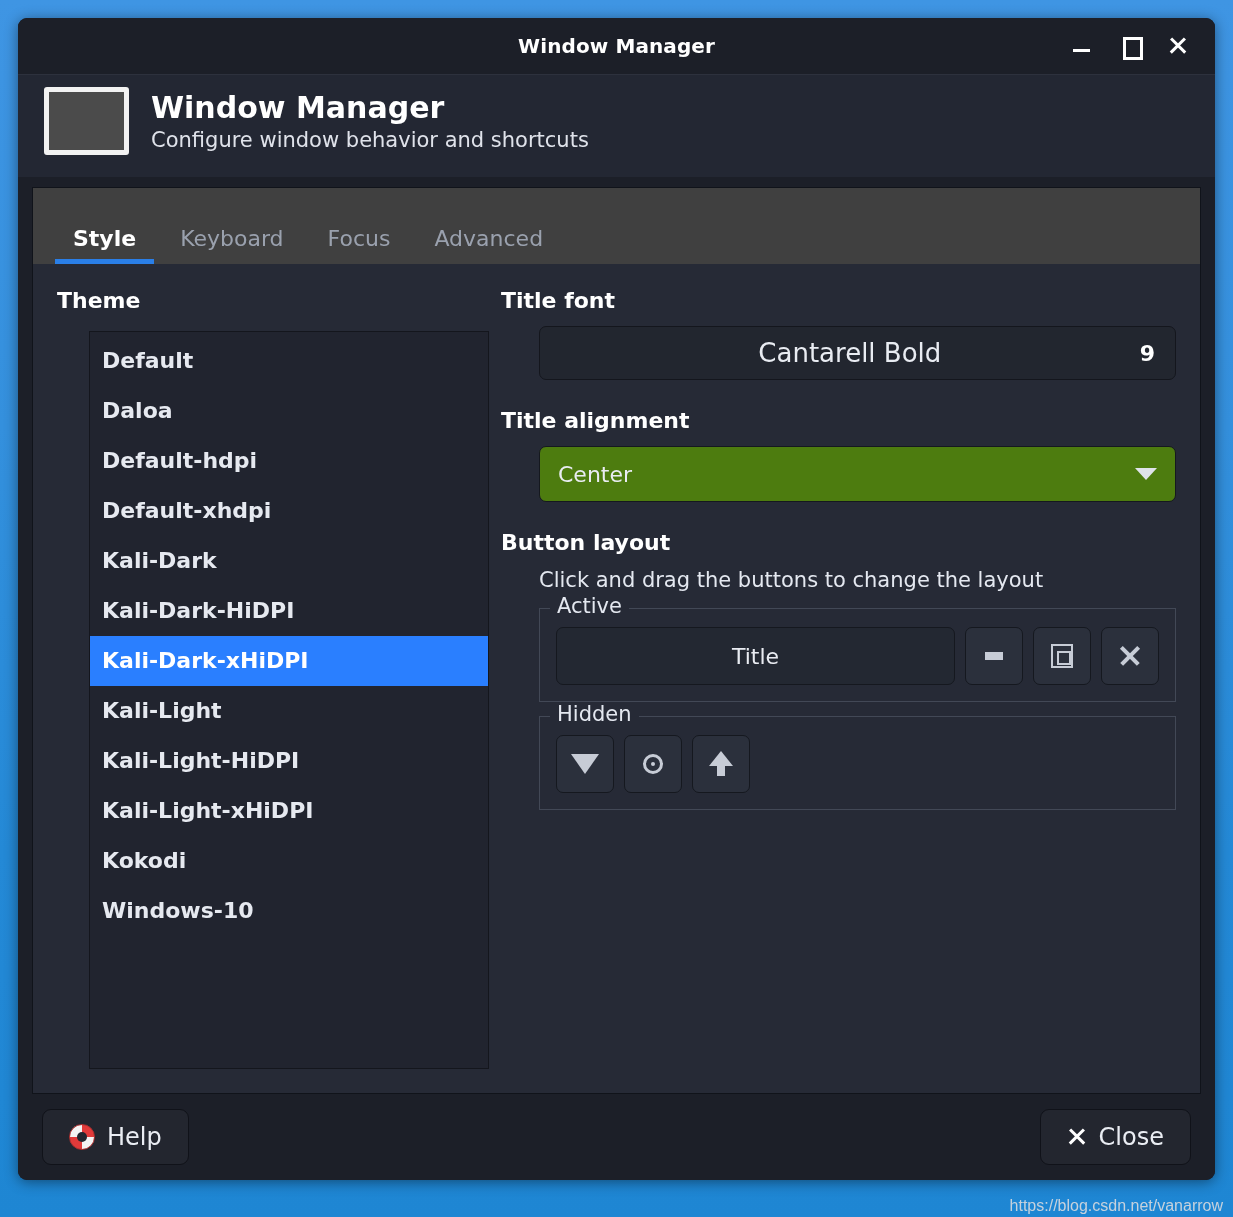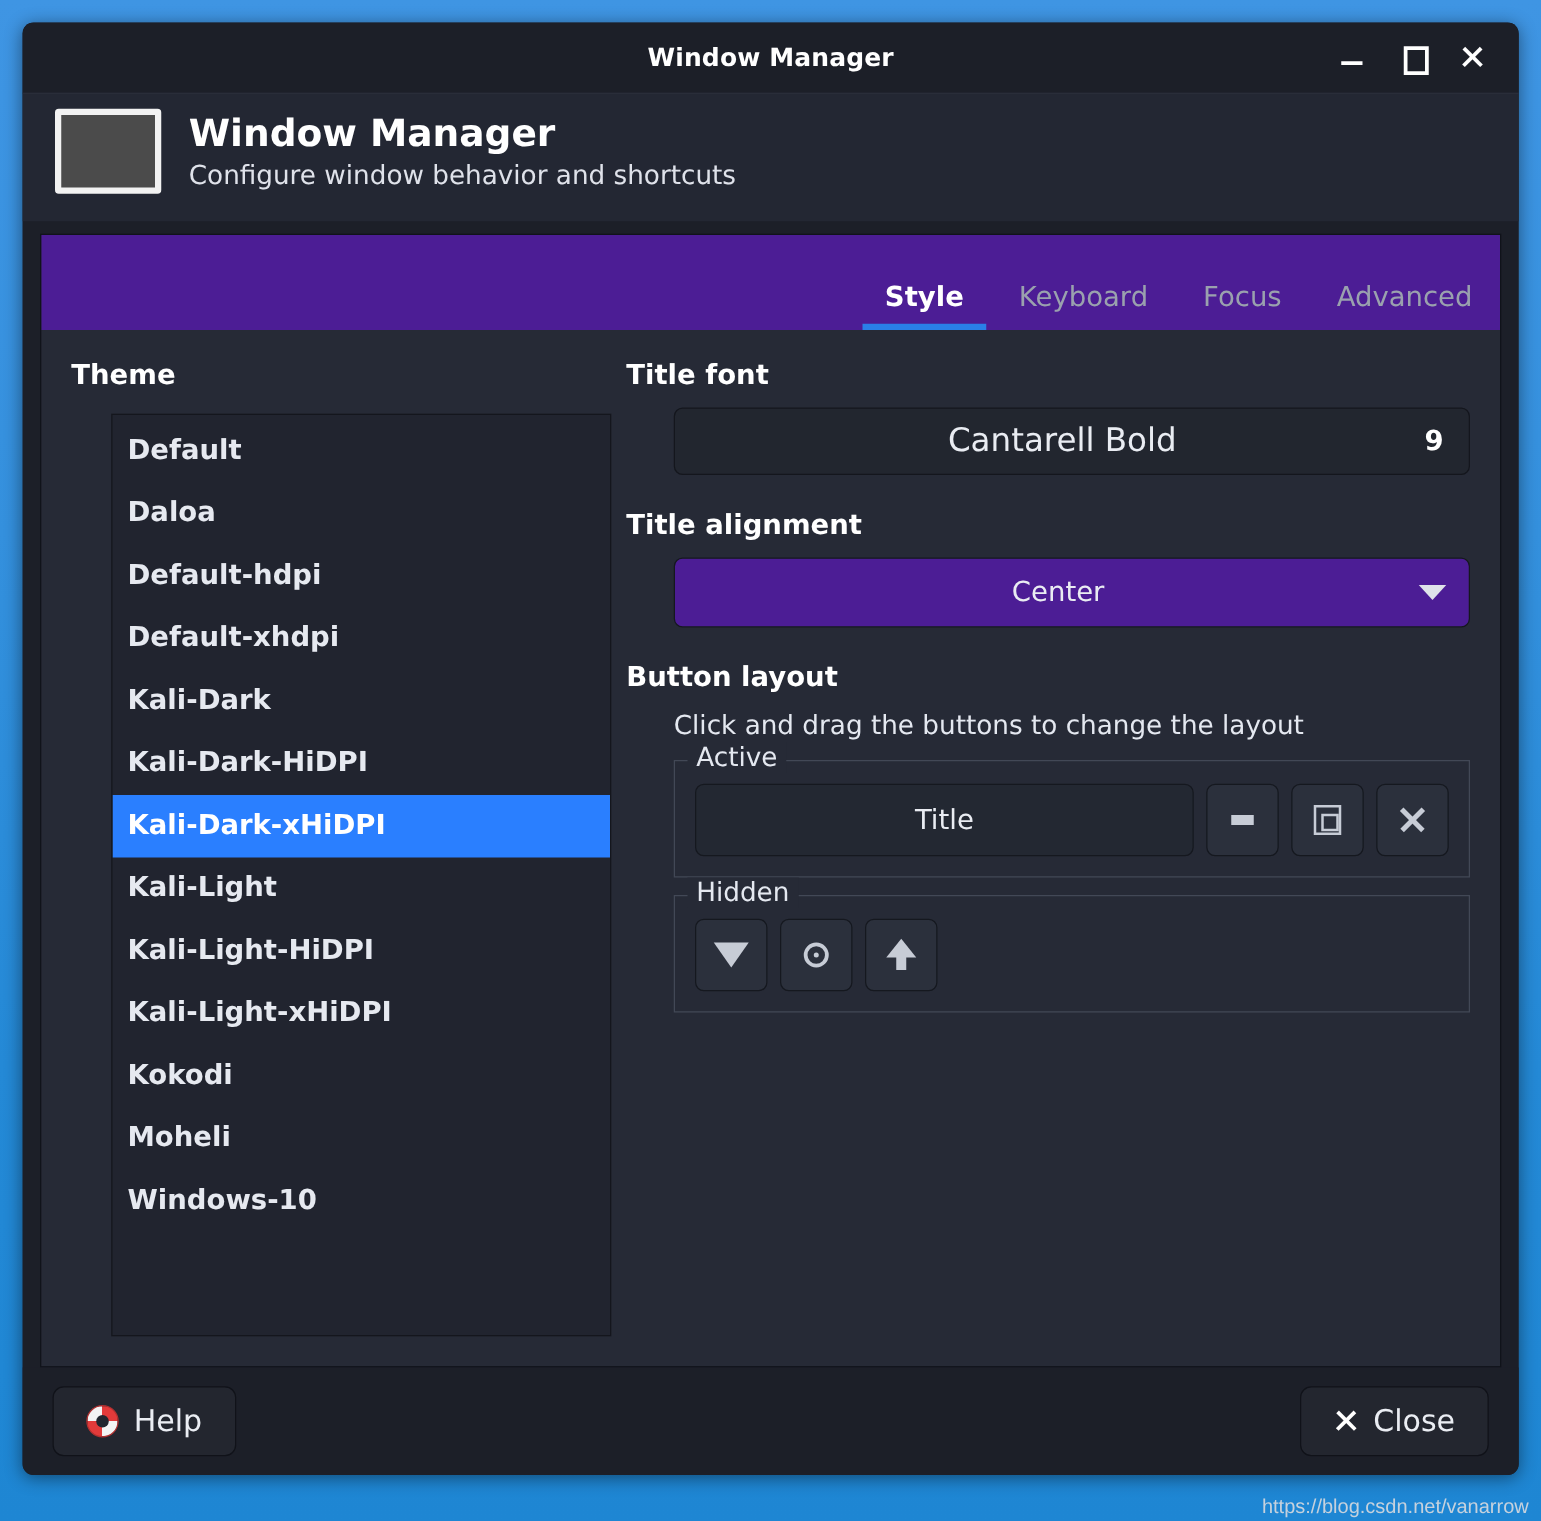--- a/index.html
+++ b/index.html
@@ -115,24 +115,23 @@
     display: flex;
     flex-direction: column;
     background: #1a1d26;
     border: 1px solid #10131a;
     overflow: hidden;
   }
   .tabbar {
     display: flex;
     align-items: flex-end;
     height: 76px;
-    background: #4c1d95;
+    background: #404040;
     padding-left: 18px;
     flex: none;
-    justify-content: flex-end;
   }
   .tab {
     padding: 0 22px 14px 22px;
     font-size: 22px;
     color: #9aa1ae;
     position: relative;
     cursor: pointer;
     line-height: 1;
   }
   .tab.active { color: #ffffff; font-weight: bold; }
@@ -213,28 +212,27 @@
   .font-button .fsize {
     color: #ffffff;
     font-size: 22px;
     font-weight: bold;
   }
   .spacer-28 { height: 28px; }
 
   .combo {
     margin-left: 38px;
     height: 56px;
-    background: #4c1d95;
+    background: #4d7c0f;
     border: 1px solid #15181f;
     border-radius: 7px;
     display: flex;
     align-items: center;
     padding: 0 18px;
     cursor: pointer;
-    text-align: center;
   }
   .combo .cval { flex: 1; color: #e9ecf2; font-size: 22px; }
   .combo .caret {
     width: 0; height: 0;
     border-left: 11px solid transparent;
     border-right: 11px solid transparent;
     border-top: 12px solid #dfe3ea;
   }
 
   .hint {
@@ -451,21 +449,20 @@
           <div class="theme-item">Daloa</div>
           <div class="theme-item">Default-hdpi</div>
           <div class="theme-item">Default-xhdpi</div>
           <div class="theme-item">Kali-Dark</div>
           <div class="theme-item">Kali-Dark-HiDPI</div>
           <div class="theme-item selected">Kali-Dark-xHiDPI</div>
           <div class="theme-item">Kali-Light</div>
           <div class="theme-item">Kali-Light-HiDPI</div>
           <div class="theme-item">Kali-Light-xHiDPI</div>
           <div class="theme-item">Kokodi</div>
-          <div class="theme-item">Moheli</div>
           <div class="theme-item">Windows-10</div>
         </div>
       </div>
 
       <div class="right-col">
 
         <div class="field-label">Title font</div>
         <div class="font-button">
           <span class="fname">Cantarell Bold</span>
           <span class="fsize">9</span>

